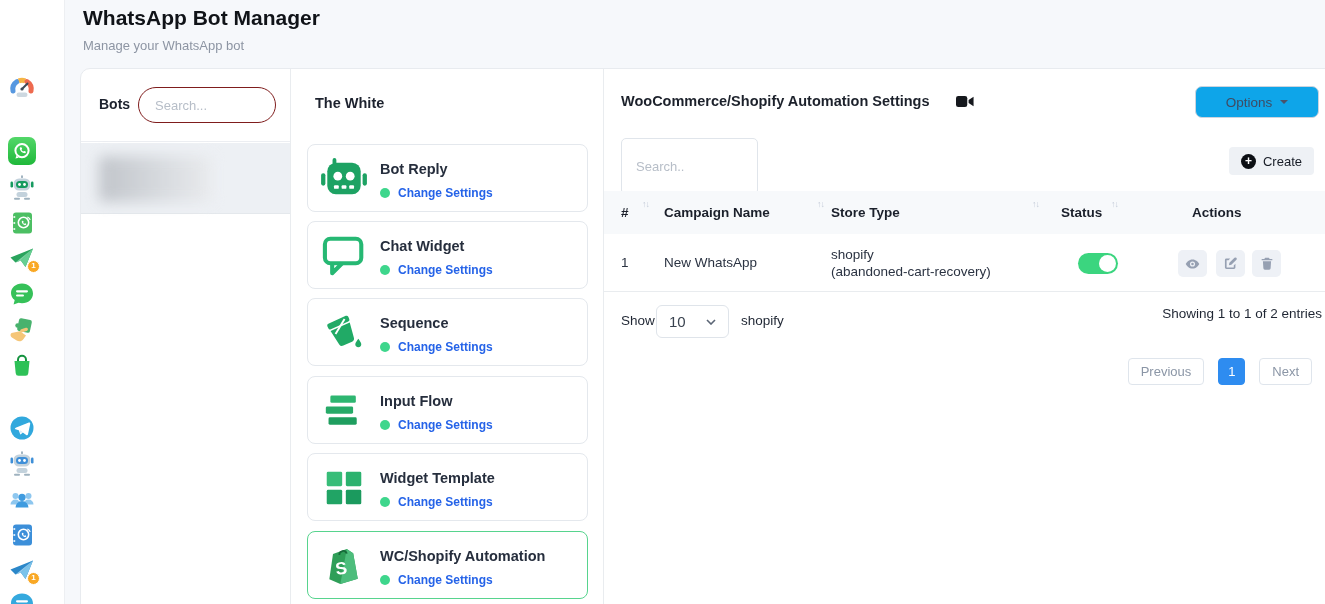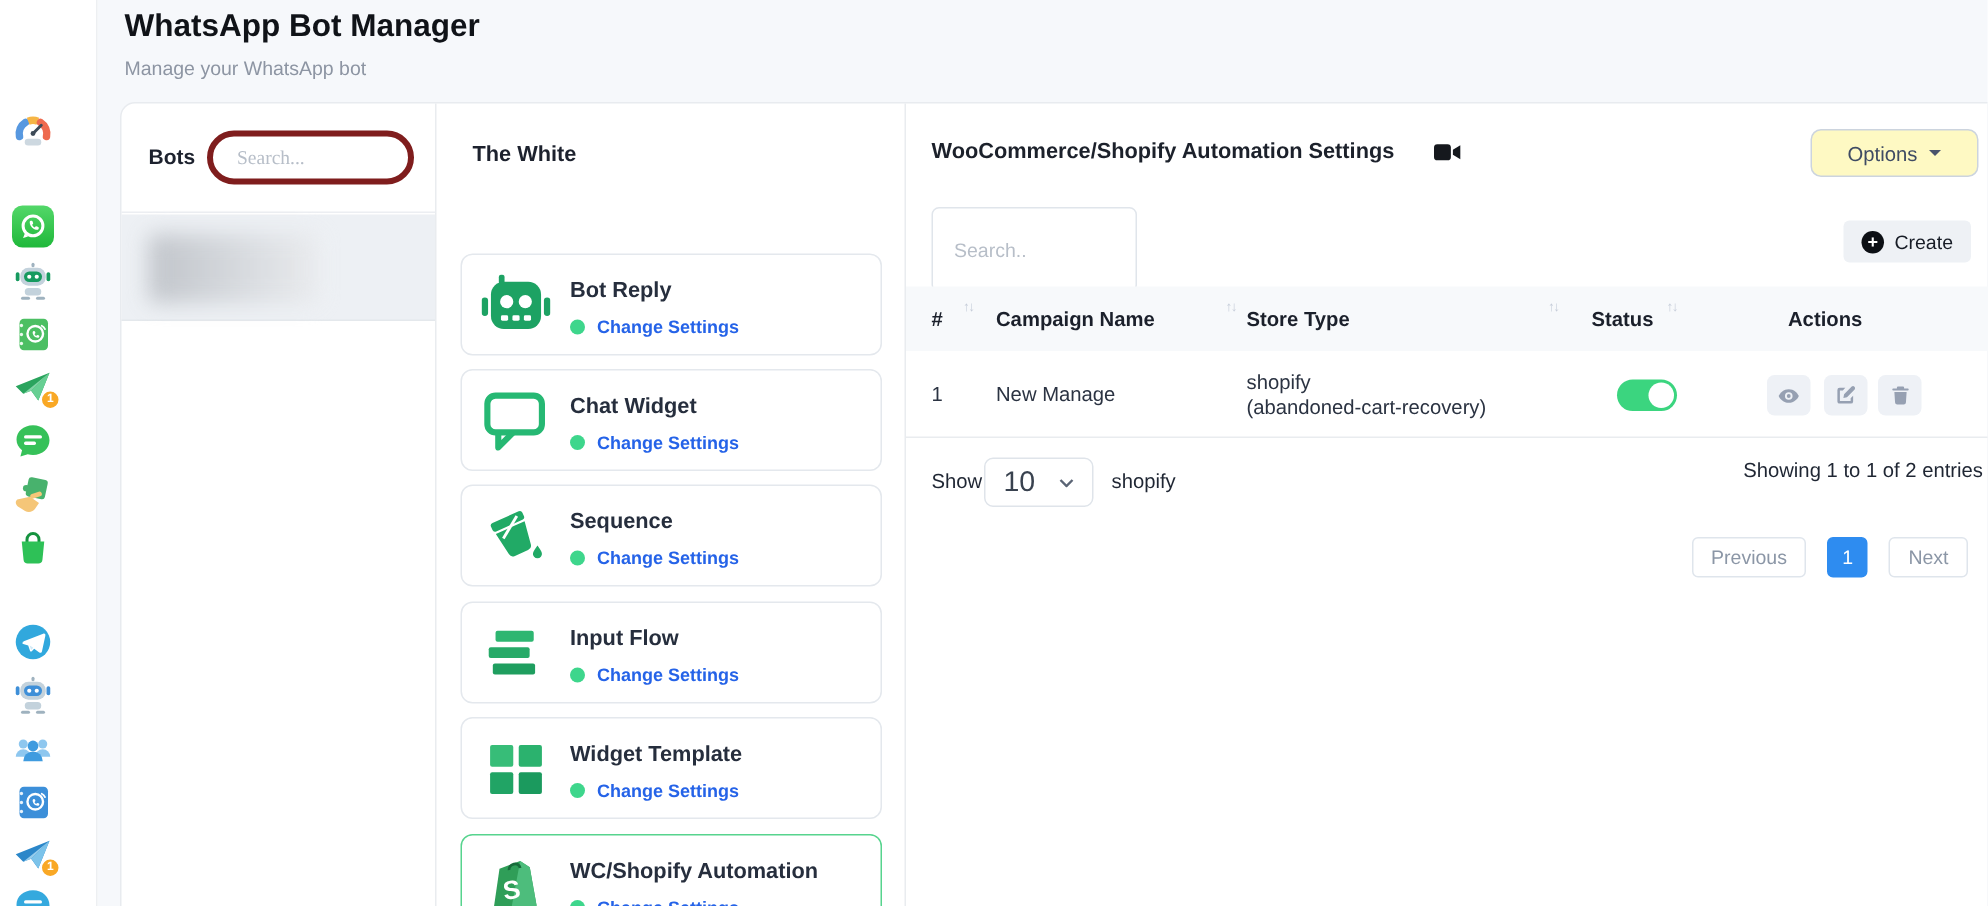--- a/index.html
+++ b/index.html
@@ -23,46 +23,46 @@
   .page-title { position:absolute; left:83px; top:6px; font-size:21px; font-weight:bold; color:#101318; }
   .page-subtitle { position:absolute; left:83px; top:38px; font-size:13px; color:#8d95a3; }
   
   .card { position:absolute; left:80px; top:68px; width:1246px; height:537px;
     background:#fff; border:1px solid #e8ebef; border-radius:10px 0 0 0; }
   
   .col-bots { position:absolute; left:0; top:0; width:210px; height:536px; border-right:1px solid #e9ecef; }
   .bots-head { position:absolute; left:0; top:0; width:100%; height:73px; border-bottom:1px solid #eceef2; }
   .bots-title { position:absolute; left:18px; top:27px; font-size:14px; font-weight:bold; color:#1d222e; }
   .bots-search { position:absolute; left:57px; top:18px; width:138px; height:36px;
-    border:4px solid #7f1d1d; border-radius:18px; padding:0 16px; font-size:13px;
-    color:#3a4250; outline:none; font-family:Liberation Serif, serif; }
+    border:1px solid #7f1d1d; border-radius:18px; padding:0 16px; font-size:13px;
+    color:#3a4250; outline:none; font-family:Liberation Sans, sans-serif; }
   .bots-search::placeholder { color:#b7bec8; }
   .bot-item { position:absolute; left:0; top:74px; width:100%; height:71px;
     background:#edf0f4; border-bottom:1px solid #e4e8ec; cursor:pointer; }
   .blur-blob { position:absolute; left:18px; top:13px; width:113px; height:46px;
     background:linear-gradient(90deg,#b6bac0,#d7dade 65%,#e9eaec); filter:blur(7px);
     opacity:.8; border-radius:4px; }
   
   .col-cards { position:absolute; left:210px; top:0; width:313px; height:536px; border-right:1px solid #e9ecef; }
   .cards-title { position:absolute; left:24px; top:26px; font-size:14.5px; font-weight:bold; color:#1d222e; }
   .feature-card { position:absolute; left:16px; width:281px; height:68px; background:#fff;
-    border:1px solid #e4e8ed; border-radius:8px; cursor:pointer;margin-top:25px; }
+    border:1px solid #e4e8ed; border-radius:8px; cursor:pointer; }
   .feature-card.active { border-color:#57d48e; }
   .f-icon { position:absolute; left:12px; top:12px; width:48px; height:44px;
     display:flex; align-items:center; justify-content:center; }
   .f-title { position:absolute; left:72px; top:16px; font-size:14.5px; font-weight:bold; color:#262e3d; }
   .f-linkrow { position:absolute; left:72px; top:41px; display:flex; align-items:center; gap:8px; }
   .dot { width:10px; height:10px; border-radius:50%; background:#3ed68c; }
   .f-link { font-size:12px; font-weight:bold; color:#2563e8; cursor:pointer; }
   
   .col-main { position:absolute; left:523px; top:0; width:723px; height:536px; }
   .main-title-row { position:absolute; left:17px; top:24px; display:flex; align-items:center; gap:26px; }
   .main-title { font-size:14.5px; font-weight:bold; color:#1c212b; }
-  .options-btn { position:absolute; right:8px; top:17px; width:112px; height:32px;
-    background:#fef9c3; border:1px solid #ccd4de; border-radius:7px; display:flex;
+  .options-btn { position:absolute; right:8px; top:17px; width:124px; height:32px;
+    background:#0ea5e9; border:1px solid #ccd4de; border-radius:7px; display:flex;
     align-items:center; justify-content:center; gap:8px; cursor:pointer; }
   .options-btn span.lbl { font-size:13.5px; color:#3f4b63; }
   .caret { width:0; height:0; border-left:4px solid transparent; border-right:4px solid transparent;
     border-top:4.5px solid #49536b; }
   .main-search { position:absolute; left:17px; top:69px; width:137px; height:57px;
     border:1px solid #e0e5eb; border-radius:5px; padding:0 14px; font-size:13px;
     color:#3a4250; outline:none; font-family:"Liberation Sans",sans-serif; }
   .main-search::placeholder { color:#b7bec8; }
   .create-btn { position:absolute; right:13px; top:78px; height:28px; padding:0 12px;
     background:#eef1f5; border:none; border-radius:4px; display:flex; align-items:center;
@@ -80,21 +80,21 @@
     background:#3bd57f; border-radius:11px; cursor:pointer; }
   .toggle .knob { position:absolute; right:2px; top:2px; width:17px; height:17px;
     background:#fff; border-radius:50%; }
   .act-btn { position:absolute; top:16px; width:29px; height:27px; background:#eef1f6;
     border:none; border-radius:5px; display:flex; align-items:center; justify-content:center; cursor:pointer; }
   
   .show-lbl { position:absolute; left:17px; top:244px; font-size:13.5px; color:#1f2633; }
   .page-size { position:absolute; left:52px; top:236px; width:73px; height:33px;
     border:1px solid #dfe4ea; border-radius:6px; display:flex; align-items:center;
     justify-content:space-between; padding:0 12px; cursor:pointer; background:#fff; }
-  .page-size .val { font-size:19px; color:#39424f;text-align:right; }
+  .page-size .val { font-size:15px; color:#39424f;text-align:right; }
   .entries-lbl { position:absolute; left:137px; top:244px; font-size:13.5px; color:#1f2633; }
   .showing { position:absolute; right:5px; top:237px; font-size:13.5px; color:#1f2633; }
   .pagination { position:absolute; right:15px; top:271px; display:flex; gap:14px; }
   .page-btn { height:27px; padding:0 12px; background:#fff; border:1px solid #dfe5ec;
     border-radius:4px; font-size:13px; color:#8b96a6; display:flex; align-items:center; cursor:pointer;
     font-family:"Liberation Sans",sans-serif;margin-top:18px; }
   .page-btn.current { width:27px; padding:0; justify-content:center; background:#2e8cf0;
     border-color:#2e8cf0; color:#fff; }
 </style>
 </head>
@@ -379,21 +379,21 @@
       <span class="sort" style="left:213px">↑↓</span>
       <span class="th" style="left:227px">Store Type</span>
       <span class="sort" style="left:428px">↑↓</span>
       <span class="th" style="left:457px">Status</span>
       <span class="sort" style="left:507px">↑↓</span>
       <span class="th" style="left:588px">Actions</span>
     </div>
 
     <div class="table-row">
       <span class="td" style="left:17px;top:21px">1</span>
-      <span class="td" style="left:60px;top:21px">New Manage</span>
+      <span class="td" style="left:60px;top:21px">New WhatsApp</span>
       <span class="td" style="left:227px;top:13px">shopify</span>
       <span class="td" style="left:227px;top:30px">(abandoned-cart-recovery)</span>
       <span class="toggle">
           <span class="knob"></span>
         </span>
       <button class="act-btn" style="left:574px">
         <span style="display:flex">
           <svg viewBox="0 0 16 11" width="15" height="10">
             <path d="M8 .5 C4.2.5 1.6 3.2.6 5.5 1.6 7.8 4.2 10.5 8 10.5 s6.4-2.7 7.4-5 C14.4 3.2 11.8.5 8 .5 Z" fill="#96a0b2"></path>
             <circle cx="8" cy="5.5" r="2.8" fill="#eef1f6"></circle>

